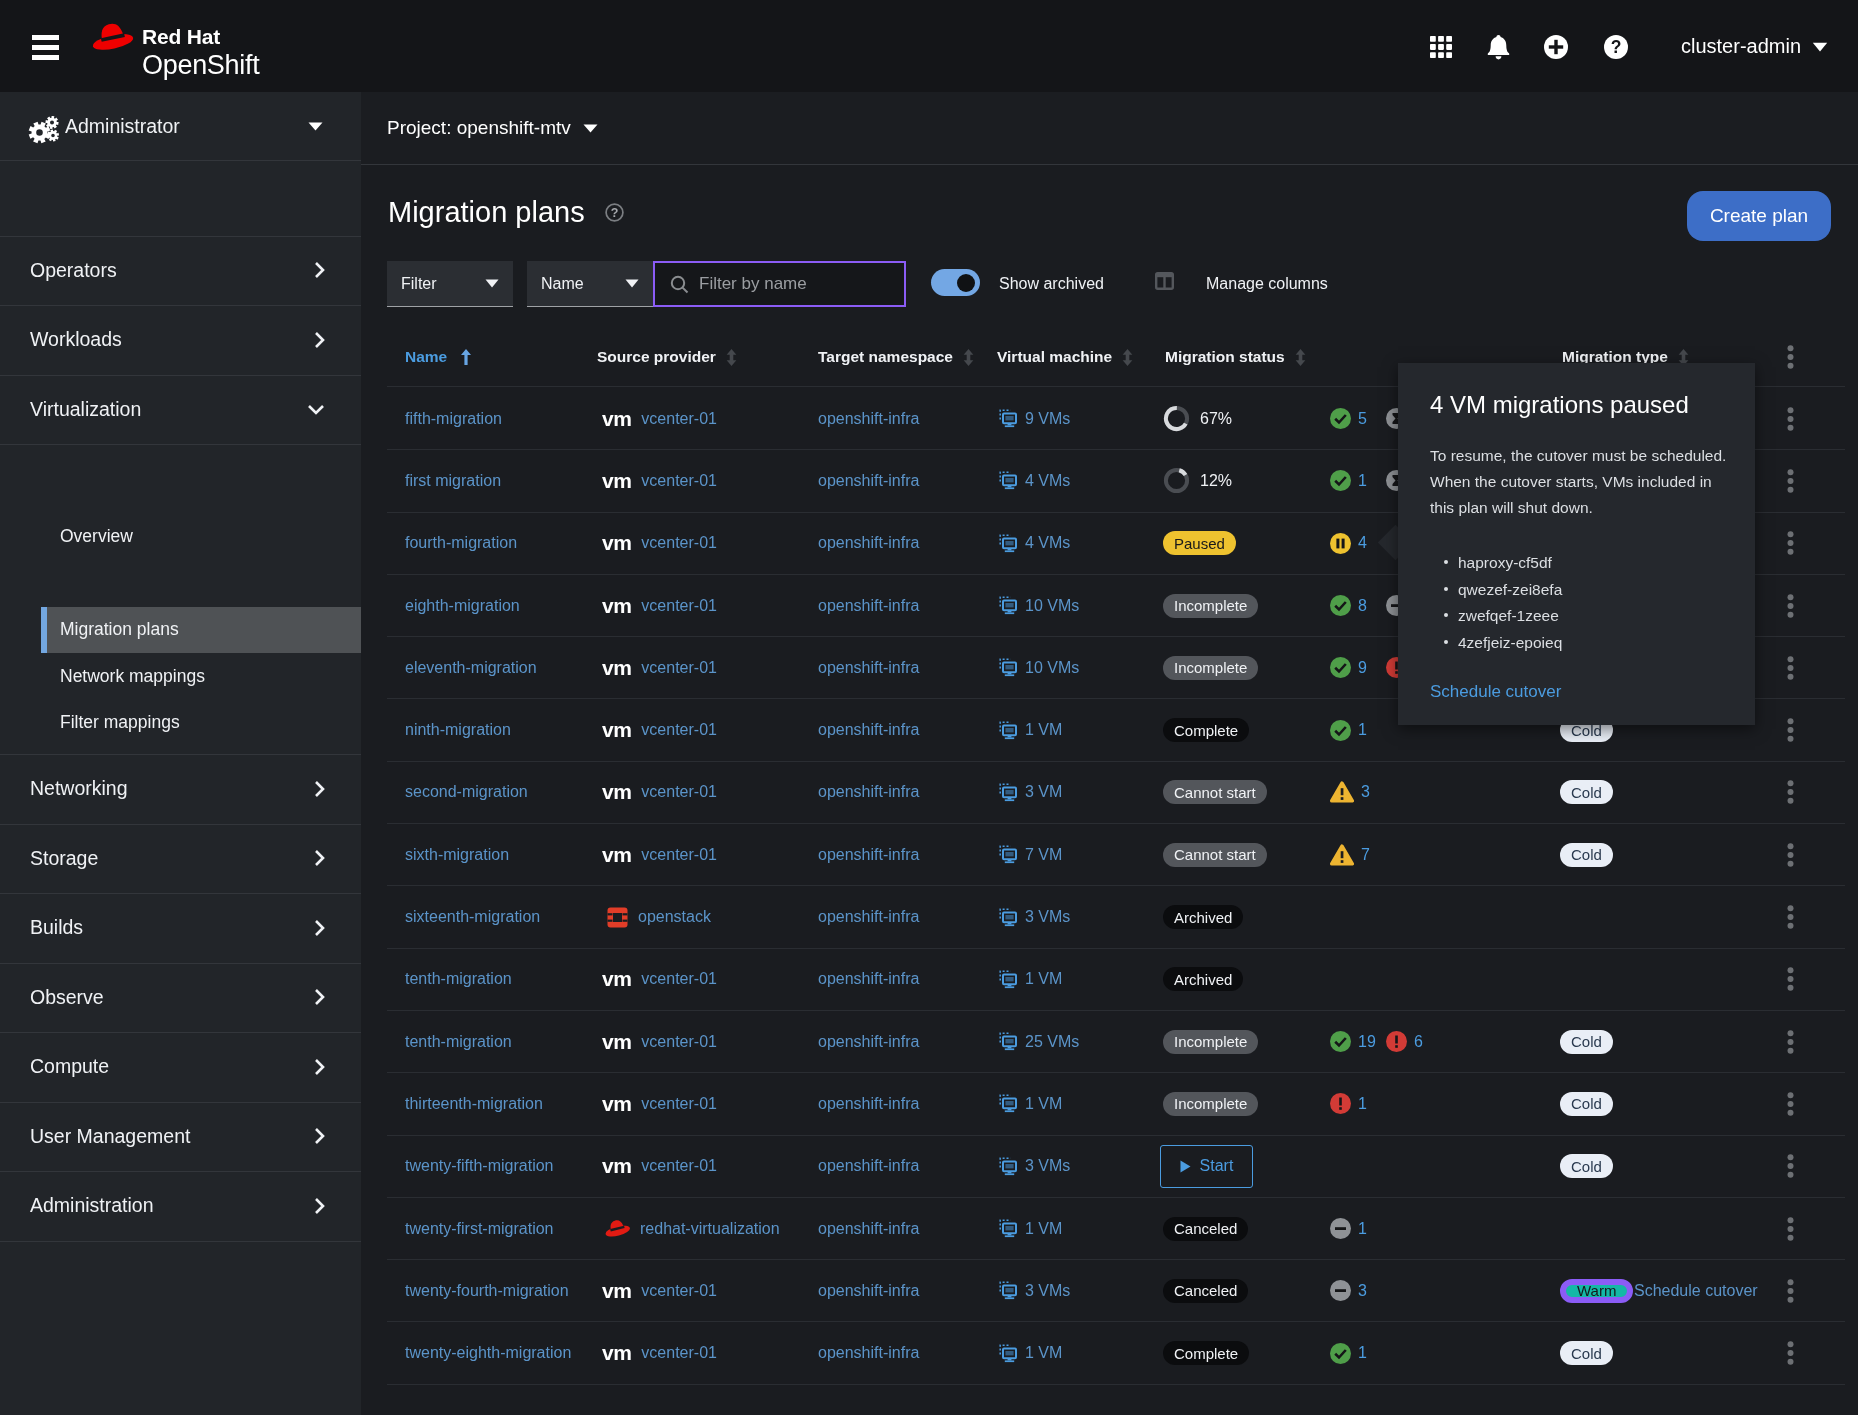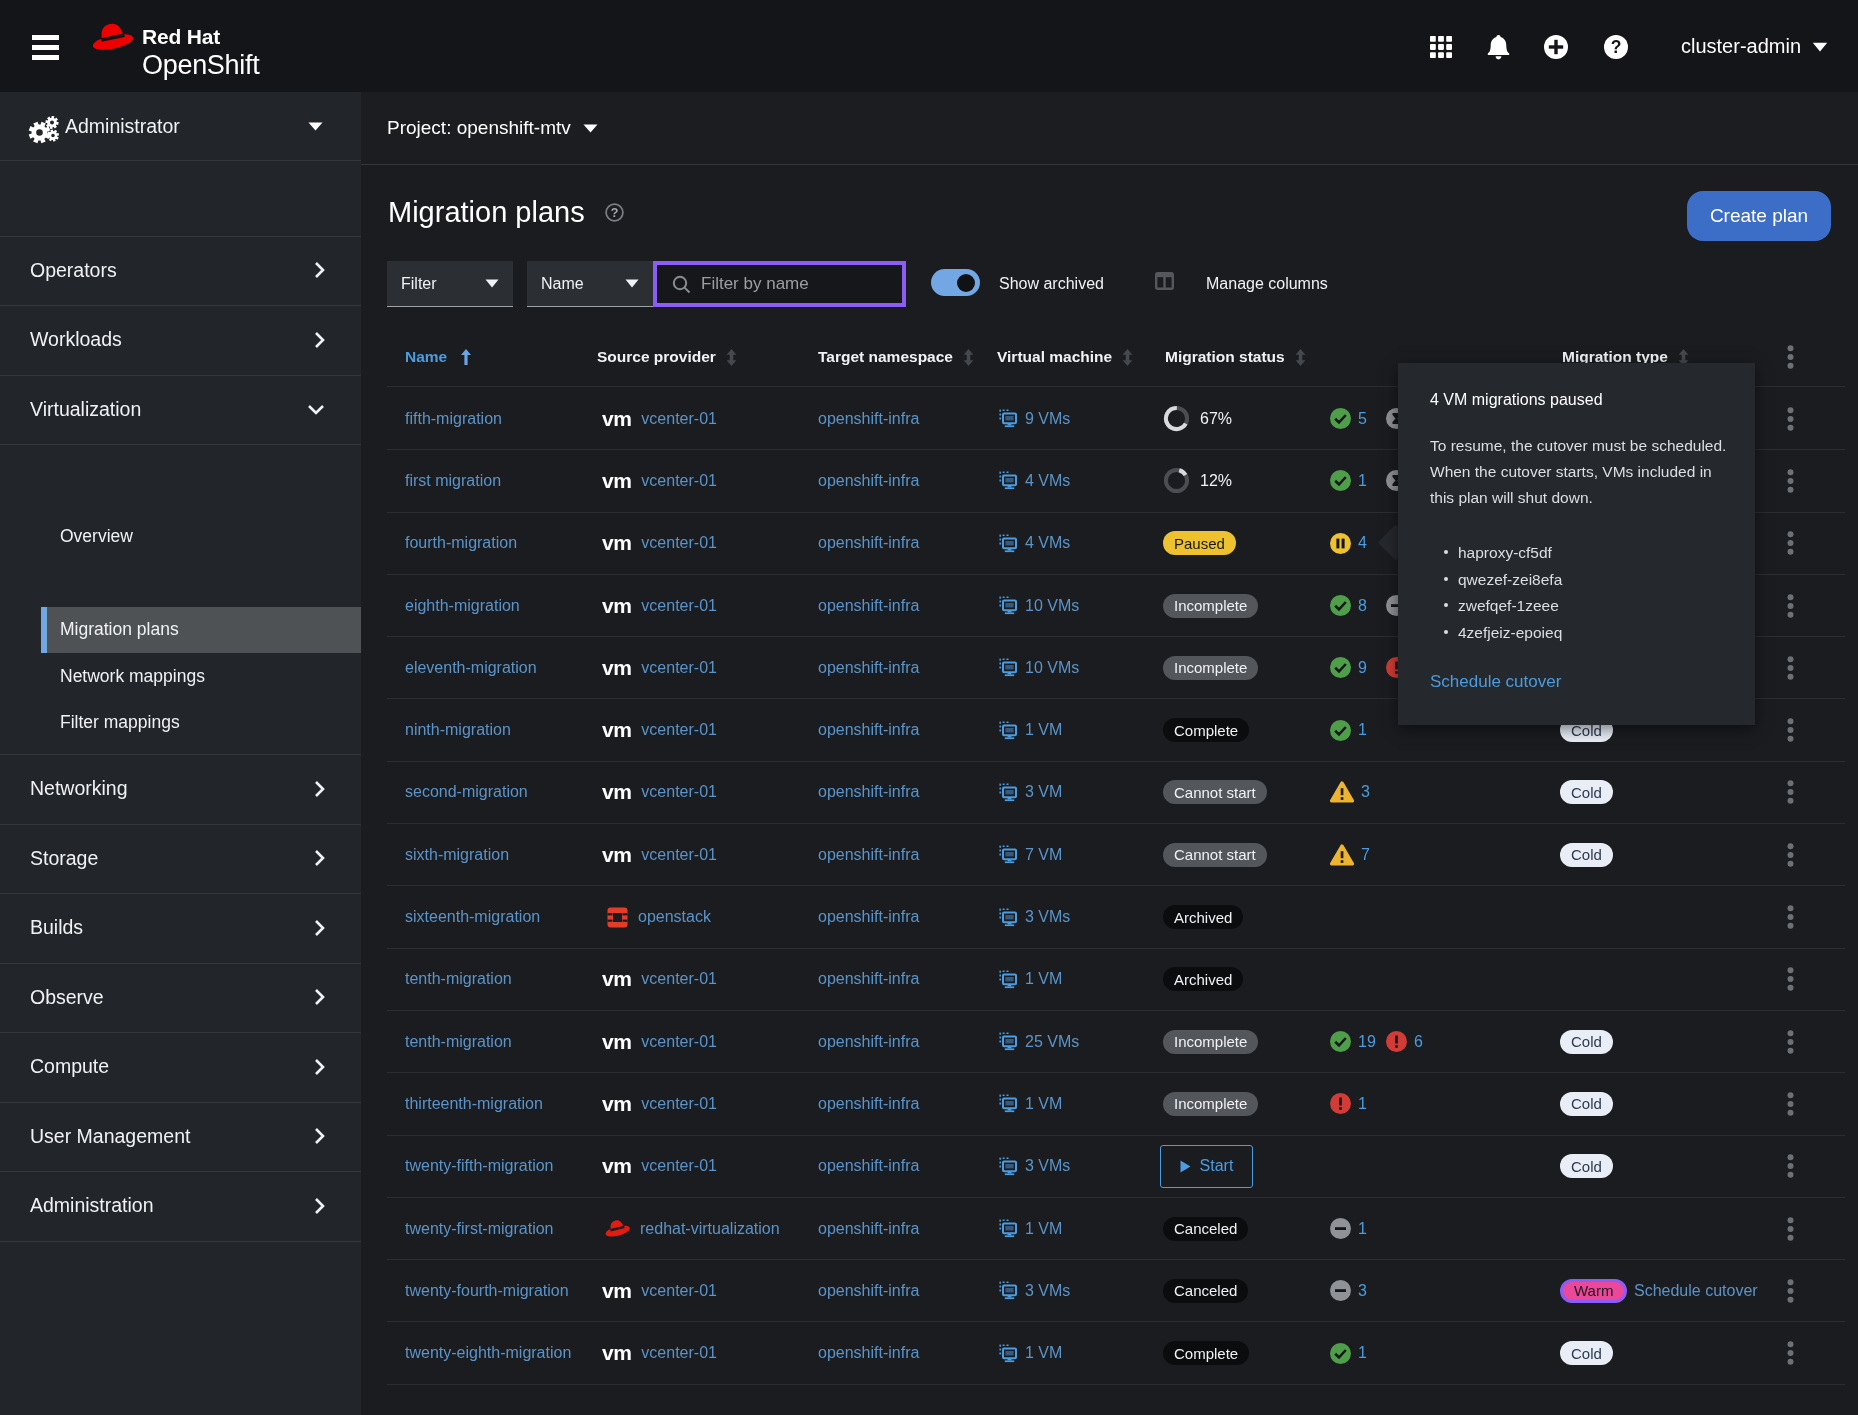--- a/index.html
+++ b/index.html
@@ -24,34 +24,34 @@
 .sep{position:absolute;left:0;width:361px;height:1px;background:#33363b}
 .chev{position:absolute;right:36px}
 
 #projbar{position:absolute;left:361px;top:92px;width:1497px;height:73px;background:#1b1d21;border-bottom:1px solid #33363b;color:#fff;font-size:19px;display:flex;align-items:center;padding-left:26px}
 
 #main{position:absolute;left:361px;top:166px;width:1497px;height:1249px;background:#1a1c20}
 #title{position:absolute;left:27px;top:30px;color:#fff;font-size:29px;font-weight:400}
 #createbtn{position:absolute;left:1326px;top:25px;width:144px;height:50px;background:#3d6ec7;color:#fff;font-size:19px;border-radius:16px;display:flex;align-items:center;justify-content:center}
 
 .selbox{position:absolute;top:95px;height:46px;background:#2b2e33;border-bottom:1px solid #9fa2a6;color:#f0f2f5;font-size:16px;display:flex;align-items:center;padding:0 14px;justify-content:space-between}
-#searchbox{position:absolute;left:292px;top:95px;width:253px;height:46px;background:#15171a;border:4px solid #8b5cf6;display:flex;align-items:center;color:#9b9ea2;font-size:17px}
+#searchbox{position:absolute;left:292px;top:95px;width:253px;height:46px;background:#15171a;border:2px solid #8b5cf6;display:flex;align-items:center;color:#9b9ea2;font-size:17px}
 #switch{position:absolute;left:570px;top:103px;width:49px;height:27px;background:#73a7e4;border-radius:14px}
 #switch i{position:absolute;right:5px;top:4.5px;width:18px;height:18px;background:#101214;border-radius:50%}
 
 .th{position:absolute;top:176px;height:30px;display:flex;align-items:center;color:#f0f2f5;font-weight:700;font-size:15.5px}
 #thead-line{position:absolute;left:26px;top:220px;width:1458px;height:1px;background:#2a2d32}
 .row{position:absolute;left:26px;width:1458px;height:62.3px;border-bottom:1px solid #2a2d32}
 .cell{position:absolute;top:0;height:100%;display:flex;align-items:center;font-size:16px;color:#f0f2f5}
 .pill{height:24px;border-radius:12px;padding:0 11px;font-size:15px;display:flex;align-items:center;color:#f0f2f5}
 .pill.gray{background:#53565b}
 .pill.dark{background:#0b0c0e}
 .pill.gold{background:#eec22f;color:#17181a}
 .pill.cold{background:#e9eef6;color:#2a3a4f}
-.pill.warm{background:#ec4899;color:#17181a;border:3px solid #8b5cf6}
+.pill.warm{background:#14b8a6;color:#17181a;border:6px solid #8b5cf6}
 .num{color:#4b9ce0;font-size:16px;margin-left:7px}
 
 .bdot{display:inline-block;width:4px;height:4px;border-radius:50%;background:#dcdfe3;margin:0 10px 4px 14px}
 #popover{position:absolute;left:1398px;top:363px;width:357px;height:362px;background:#25282d;box-shadow:0 4px 14px rgba(0,0,0,.5);color:#dcdfe3;z-index:50}
 #poparrow{position:absolute;left:1383px;top:530px;width:25px;height:25px;background:#25282d;transform:rotate(45deg);z-index:49}
 </style>
 </head>
 <body>
 <div id="masthead">
   <div id="burger">
@@ -945,21 +945,21 @@
           <circle cx="3.5" cy="3.2" r="3" fill="#6d7074"></circle>
           <circle cx="3.5" cy="12" r="3" fill="#6d7074"></circle>
           <circle cx="3.5" cy="20.8" r="3" fill="#6d7074"></circle>
         </svg>
       </div>
     </div>
 </div>
 <div id="poparrow"></div>
 <div id="popover">
     <div style="padding:28px 30px 0 32px">
-      <div style="color:#fff;font-size:16px">4 VM migrations paused</div>
+      <div style="color:#fff;font-size:24px">4 VM migrations paused</div>
       <div style="font-size:15.5px;line-height:26px;margin-top:24px;white-space:nowrap">To resume, the cutover must be scheduled.<br>When the cutover starts, VMs included in<br>this plan will shut down.</div>
       <div style="margin-top:29px;font-size:15.5px;line-height:26.5px">
         <div><span class="bdot"></span>haproxy-cf5df</div>
         <div><span class="bdot"></span>qwezef-zei8efa</div>
         <div><span class="bdot"></span>zwefqef-1zeee</div>
         <div><span class="bdot"></span>4zefjeiz-epoieq</div>
       </div>
       <div style="margin-top:26px;font-size:17px"><a class="link" href="#" style="color:#4b9ce0">Schedule cutover</a></div>
     </div>
   </div>

